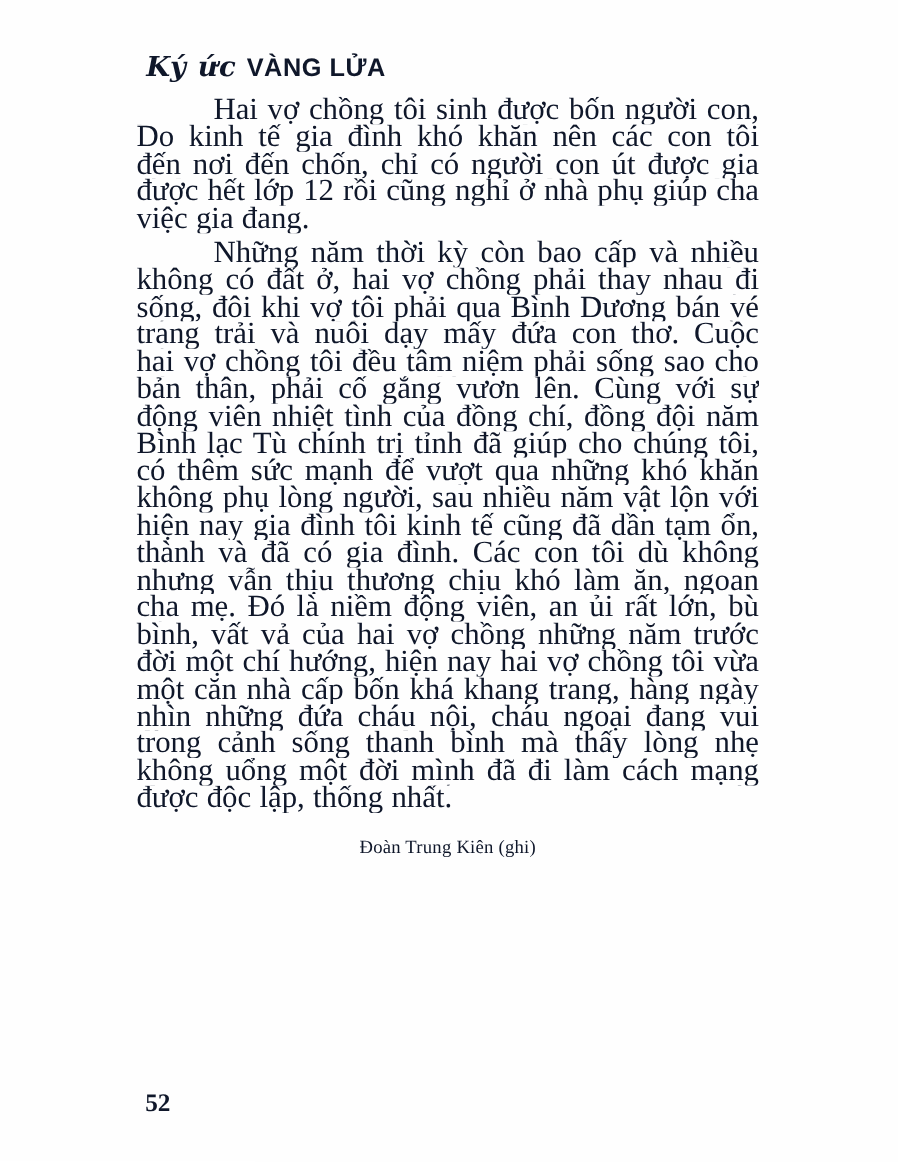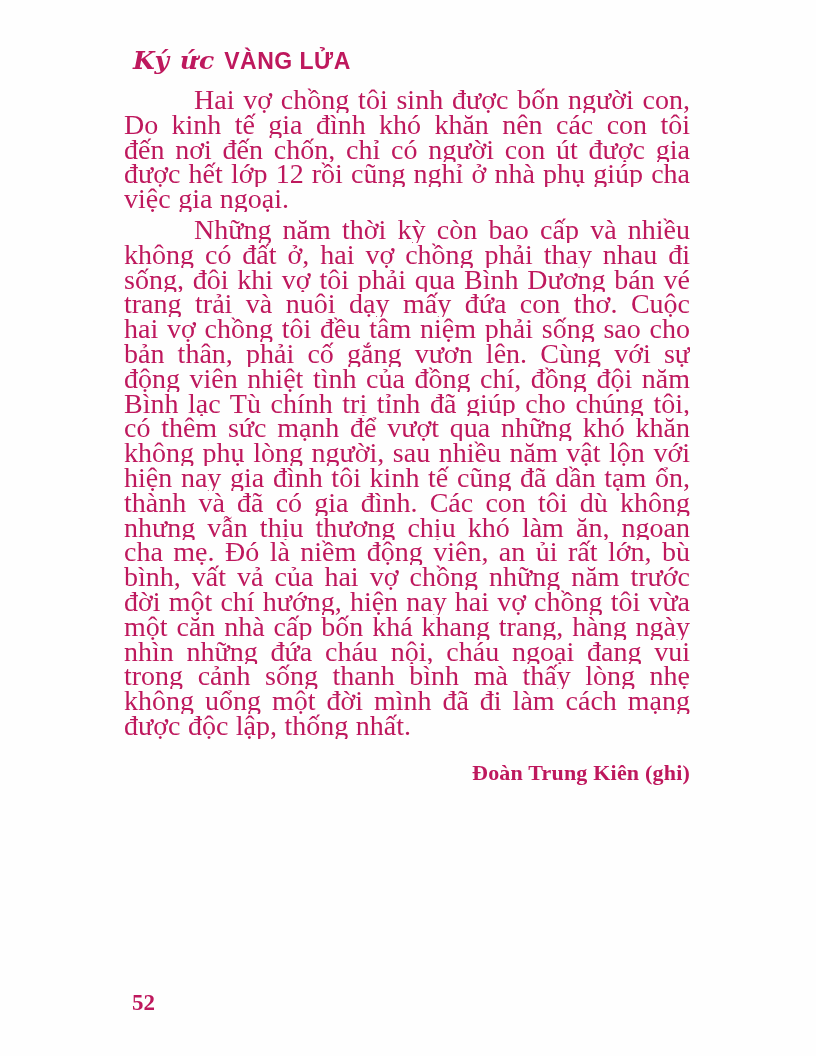--- a/index.html
+++ b/index.html
@@ -5,21 +5,21 @@
   html, body {
     margin: 0;
     padding: 0;
     background: #ffffff;
   }
   .page {
     position: relative;
     width: 816px;
     height: 1056px;
     background: #fefefe;
-    color: #be185d;
+    color: #0f172a;
     font-family: "Liberation Serif", "DejaVu Serif", serif;
     overflow: hidden;
   }
   .running-head {
     position: absolute;
     left: 133px;
     top: 46px;
     display: flex;
     align-items: baseline;
     gap: 9px;
@@ -55,23 +55,23 @@
     overflow: hidden;
     word-spacing: 0.5px;
   }
   .line.first { text-indent: 70px; }
   .line.last  { text-align-last: left; }
   .signature {
     position: absolute;
     top: 760px;
     left: 124px;
     width: 566px;
-    text-align: right;
-    font-weight: 700;
-    font-size: 22px;
+    text-align: center;
+    font-weight: 400;
+    font-size: 17px;
     letter-spacing: 0.2px;
   }
   .page-number {
     position: absolute;
     left: 132px;
     top: 980px;
     font-weight: 700;
     font-size: 23px;
     margin-top: 10px;
   }
@@ -85,21 +85,21 @@
     <span class="script">Ký ức</span>
     <span class="title">VÀNG LỬA</span>
   </div>
 
   <div class="body-text">
       <div class="paragraph">
         <div class="line first">Hai vợ chồng tôi sinh được bốn người con, hai trai hai gái.</div>
         <div class="line">Do kinh tế gia đình khó khăn nên các con tôi không được đi học</div>
         <div class="line">đến nơi đến chốn, chỉ có người con út được gia đình cho đi học</div>
         <div class="line">được hết lớp 12 rồi cũng nghỉ ở nhà phụ giúp cha mẹ làm công</div>
-        <div class="line last">việc gia ngoại.</div>
+        <div class="line last">việc gia đang.</div>
       </div>
       <div class="paragraph">
         <div class="line first">Những năm thời kỳ còn bao cấp và nhiều năm sau này,</div>
         <div class="line">không có đất ở, hai vợ chồng phải thay nhau đi làm mướn kiếm</div>
         <div class="line">sống, đôi khi vợ tôi phải qua Bình Dương bán vé số để có tiền</div>
         <div class="line">trang trải và nuôi dạy mấy đứa con thơ. Cuộc sống vất vả, nhưng</div>
         <div class="line">hai vợ chồng tôi đều tâm niệm phải sống sao cho xứng đáng với</div>
         <div class="line">bản thân, phải cố gắng vươn lên. Cùng với sự quan tâm giúp đỡ,</div>
         <div class="line">động viên nhiệt tình của đồng chí, đồng đội năm xưa, của Ban</div>
         <div class="line">Bình lạc Tù chính trị tỉnh đã giúp cho chúng tôi, một “đôi bạn tù”</div>

